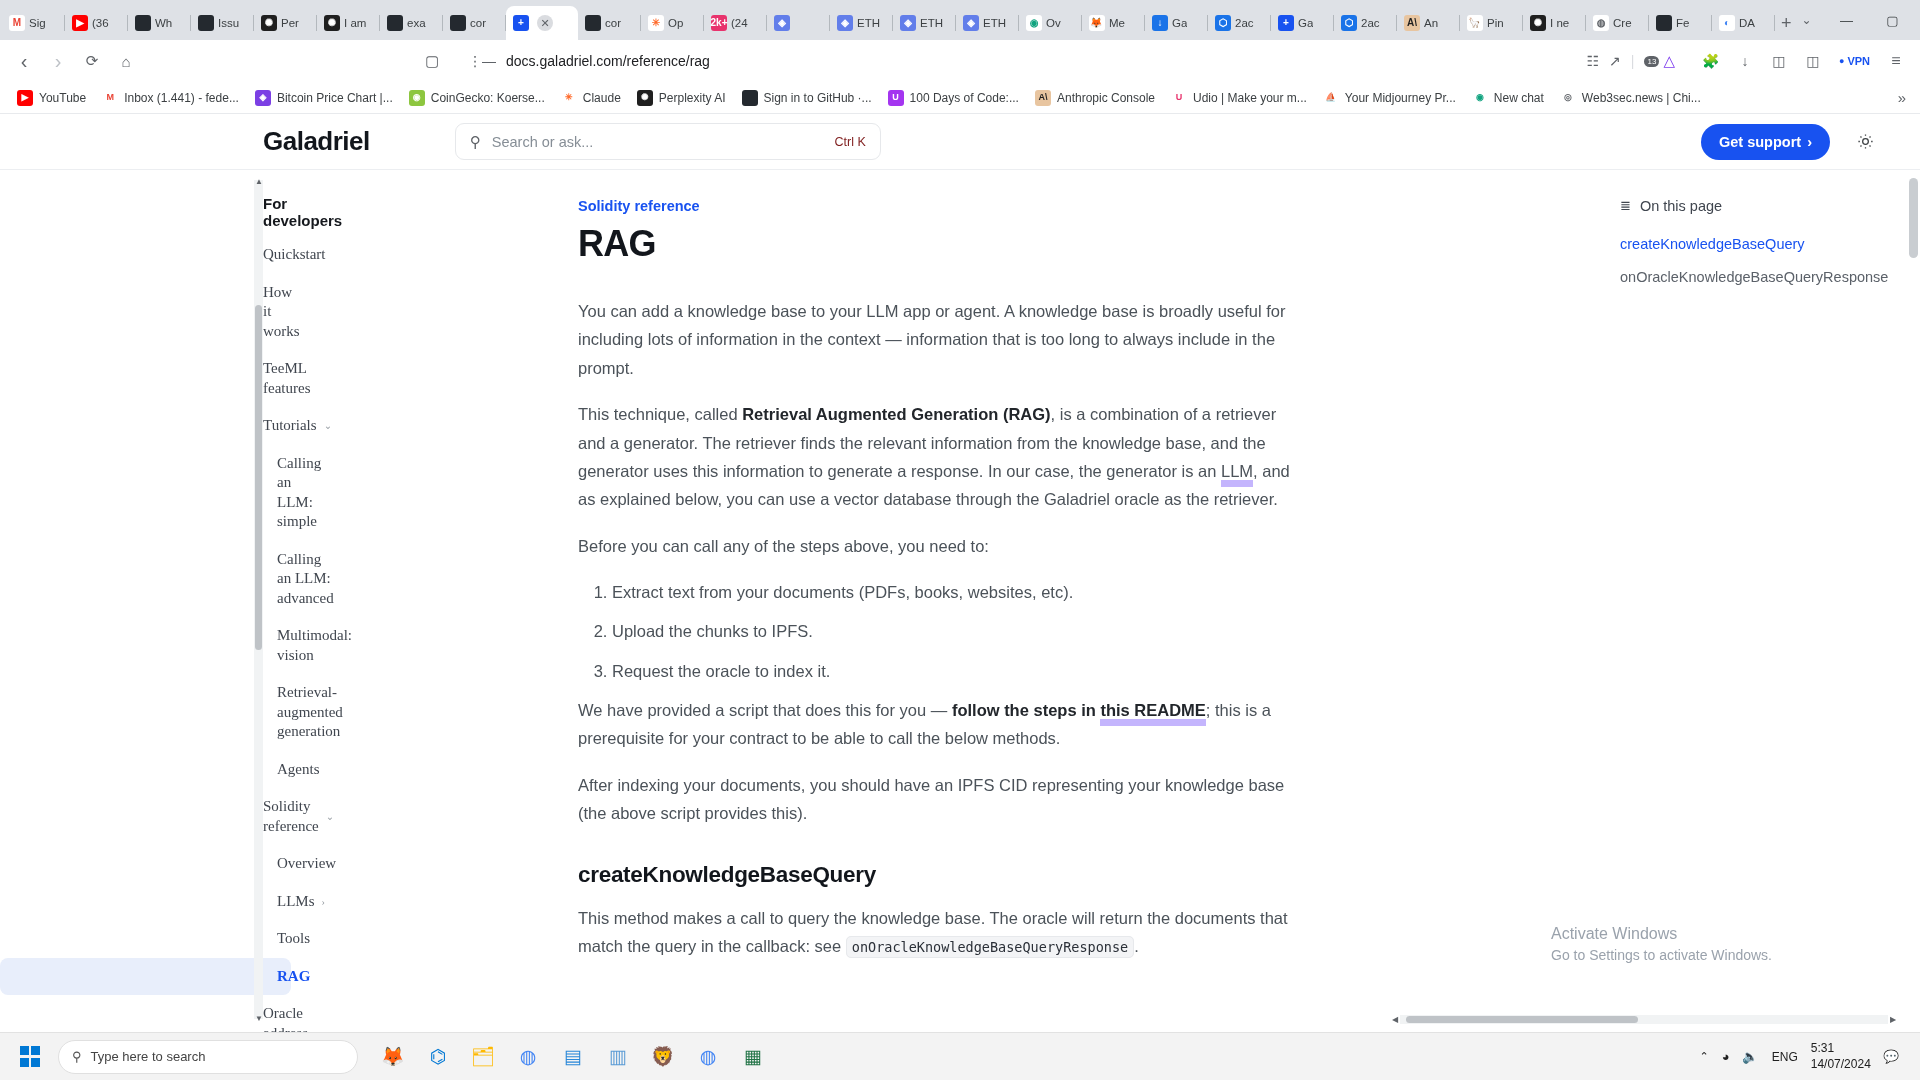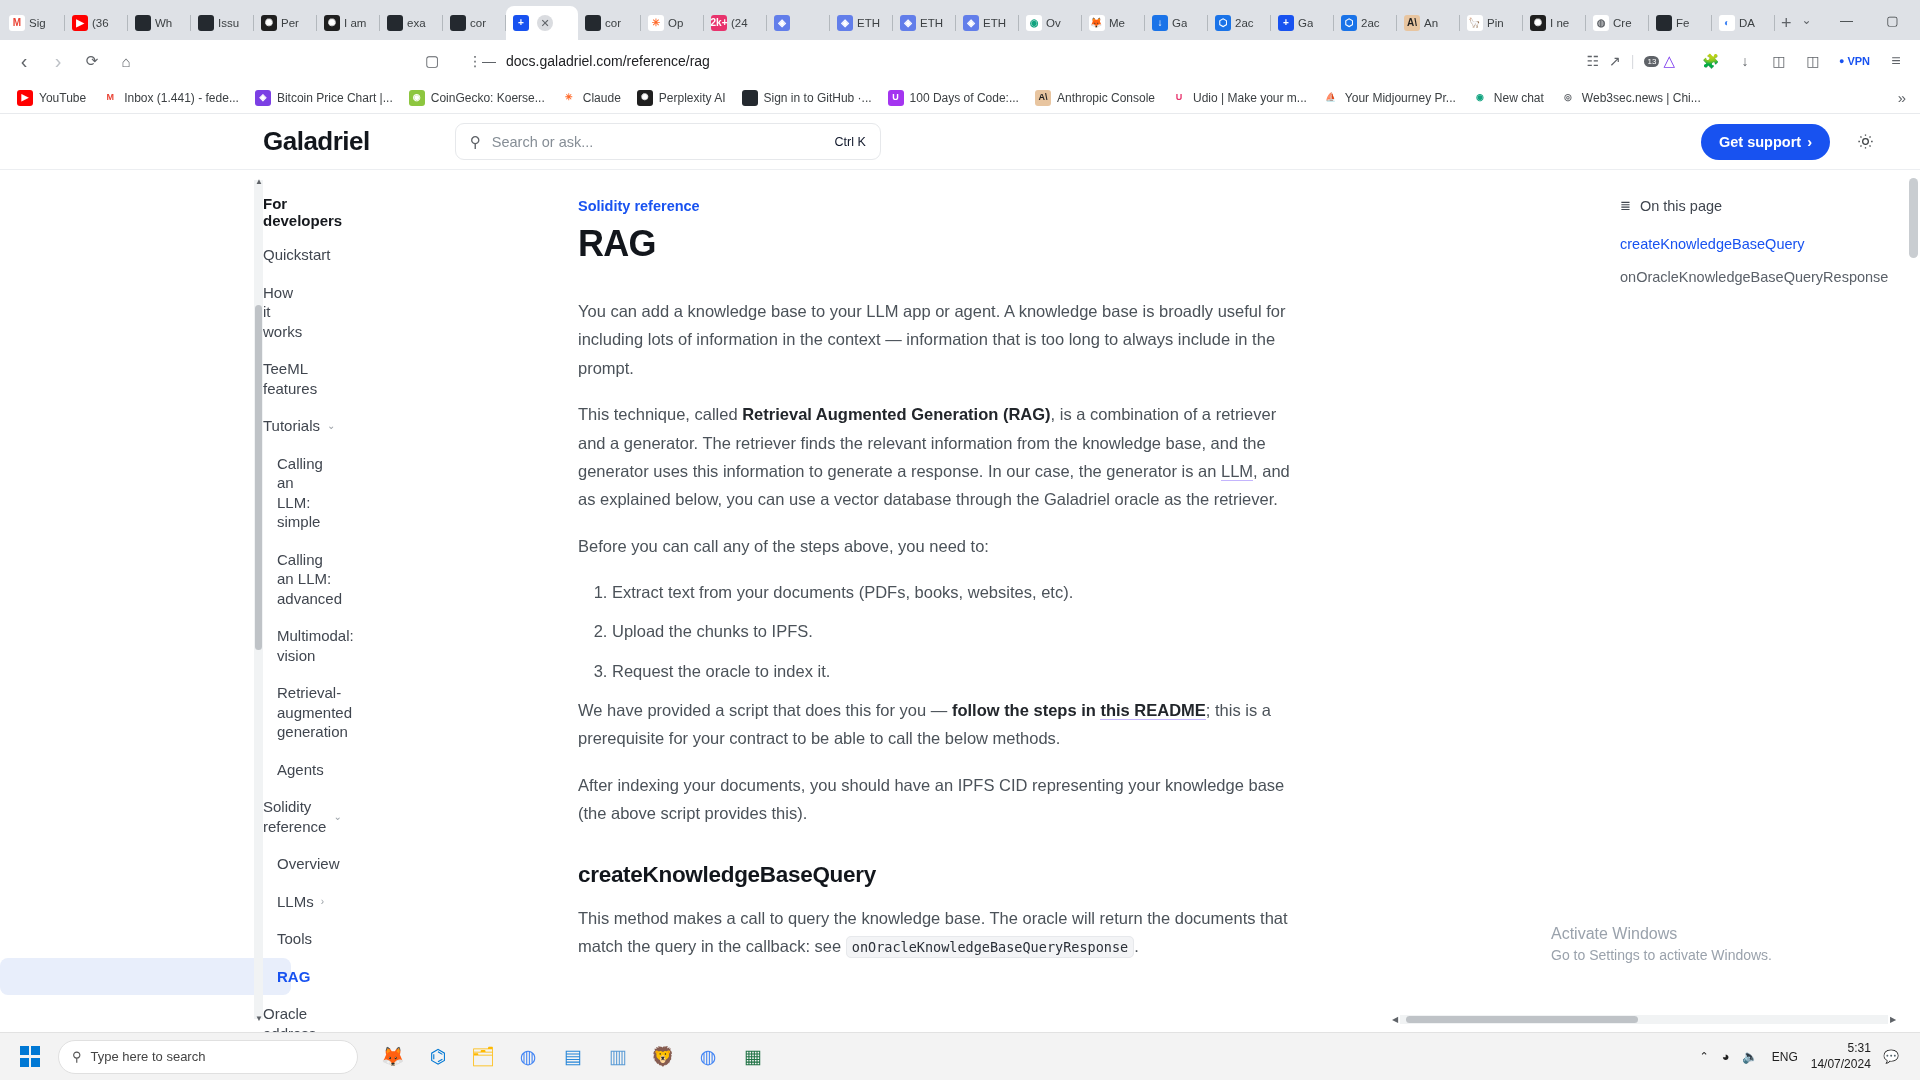--- a/index.html
+++ b/index.html
@@ -78,39 +78,39 @@
     height: 56px; display: flex; align-items: center; padding: 0 0 0 263px;
     border-bottom: 1px solid #eceef1; background: #fff;
   }
   .logo { font-size: 26px; font-weight: 700; letter-spacing: -0.5px; color: #12161c; }
   .searchbox {
     width: 426px; height: 37px; border: 1px solid #e6e8eb; border-radius: 9px;
     display: flex; align-items: center; padding: 0 14px; gap: 11px; margin-left: 85px;
     background:#fff;
   }
   .search-ph { color: #868e96; font-size: 14.5px; }
-  .search-kbd { margin-left: auto; color: #0f172a; font-size: 12.5px; }
+  .search-kbd { margin-left: auto; color: #7f1d1d; font-size: 12.5px; }
   .getsupport {
     margin-left: auto; background: #1852f0; color: #fff; border-radius: 20px;
     height: 36px; display: flex; align-items: center; gap: 6px; padding: 0 18px;
     font-size: 14.5px; font-weight: 600;
   }
   .sunbtn { width: 34px; height: 34px; margin: 0 38px 0 18px; display: flex; align-items: center; justify-content: center; color: #3c4043; }
 
   .body-area { display: flex; position: relative; height: calc(100% - 57px); }
 
   
   .leftnav {
     width: 263px; flex: 0 0 263px; padding: 18px 0 0 0; position: relative;
     background: #fff;
   }
   .nav-section { font-size: 15px; font-weight: 700; color: #15181d; padding: 7px 0 7px 263px; }
   .nav-item {
     font-size: 15px; color: #40464f; padding: 9px 14px 9px 263px; border-radius: 8px;
-    display: flex; align-items: center; gap: 7px; line-height: 1.3;
+    display: flex; align-items: center; gap: 7px; line-height: 1.3; font-family: Liberation Serif, serif;
   }
   .nav-item.sub { padding-left: 277px; }
   .nav-item.active { background: #e8eefb; color: #1852f0; font-weight: 600; }
   .caret { font-size: 10px; color: #9aa0a6; }
   .caret-r { font-size: 10px; color: #9aa0a6; }
 
   .nav-scrollbar {
     position: absolute; right: 0; top: 10px; width: 9px; bottom: 12px; background: #f1f3f4;
   }
   .nav-scrollbar .thumb { position: absolute; left: 1px; width: 7px; top: 125px; height: 345px; background: #bfc3c7; border-radius: 4px; }
@@ -118,21 +118,21 @@
   .nav-scrollbar .arrow-dn { position:absolute; left:1px; bottom:-4px; font-size:8px; color:#5f6368;}
 
   
   .content {
     flex: 1; padding: 28px 0 0 315px; position: relative; overflow: hidden;
   }
   .crumb { color: #1852f0; font-weight: 600; font-size: 14.5px; margin-bottom: 9px; }
   h1.title { font-size: 36px; font-weight: 800; color: #12161c; letter-spacing: -0.8px; margin-bottom: 32px; }
   .p { font-size: 16.5px; line-height: 1.72; color: #4b5259; max-width: 718px; margin-bottom: 18px; }
   .p b { color: #22262b; font-weight: 700; }
-  .p a.u { color: #4b5259; text-decoration: none; border-bottom: 1px solid #c4b5fd; text-align: right; }
+  .p a.u { color: #4b5259; text-decoration: none; border-bottom: 7px solid #c4b5fd; text-align: right; }
   .p b a.u { color: #22262b; }
   ol.steps { margin: 6px 0 3px 0; padding-left: 34px; max-width: 718px; }
   ol.steps li { font-size: 16.5px; line-height: 1.78; color: #4b5259; margin-bottom: 10px; }
   h2.sub { font-size: 22.5px; font-weight: 700; color: #12161c; margin: 34px 0 16px 0; letter-spacing: -0.3px;}
   code.inline {
     font-family: "DejaVu Sans Mono", monospace; font-size: 13.5px; background: #f3f4f6;
     border: 1px solid #e7e9ec; border-radius: 5px; padding: 2px 5px; color: #2b3038;
   }
 
   
@@ -165,21 +165,21 @@
   .winlogo { display: grid; grid-template-columns: 9px 9px; grid-template-rows: 9px 9px; gap: 2.5px; }
   .winlogo i { background: #0078d4; display: block; }
   .tb-search {
     width: 300px; height: 34px; background: #fff; border-radius: 18px; display: flex;
     align-items: center; gap: 9px; padding: 0 13px; margin-left: 4px; font-size: 13px; color: #444;
     border: 1px solid #e0e0e0;
   }
   .tb-icons { display: flex; align-items: center; gap: 7px; margin-left: 16px; }
   .tbi { width: 38px; height: 38px; border-radius: 5px; display: flex; align-items: center; justify-content: center; }
   .tray { margin-left: auto; display: flex; align-items: center; gap: 13px; padding-right: 14px; font-size: 12px; color: #202020; }
-  .clock { text-align: right; line-height: 1.28; font-size: 12px; }
+  .clock { line-height: 1.28; font-size: 12px; }
 
   .ico { display: inline-block; line-height: 0; }
 </style>
 </head>
 <body>
 
 <div class="browser">
 
   <div class="tabstrip">
     <div id="tabs-container" style="display:flex;align-items:flex-end;">

